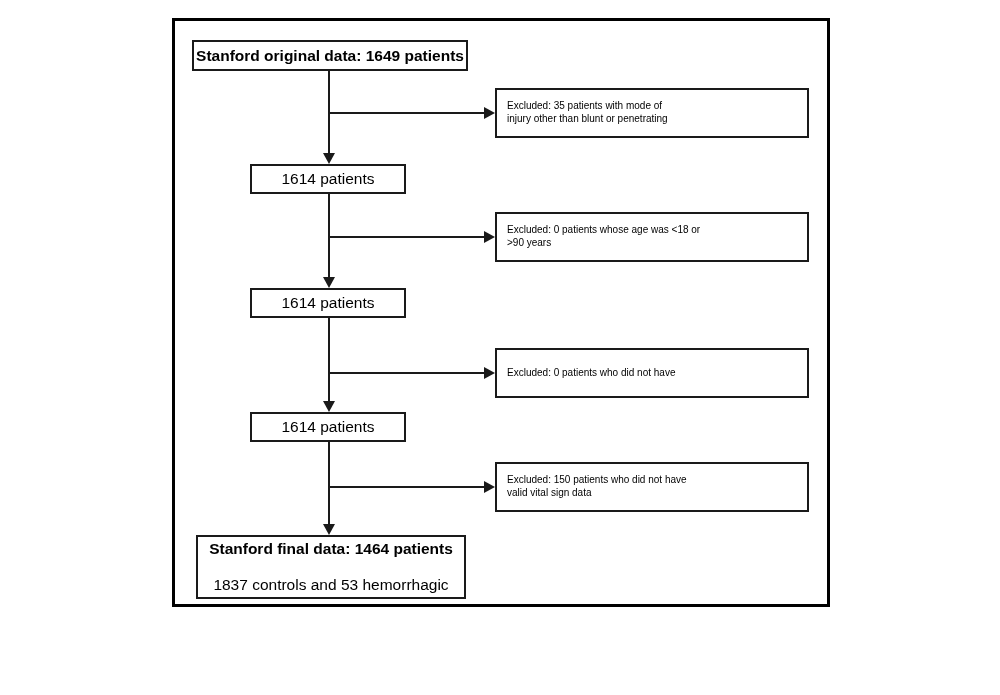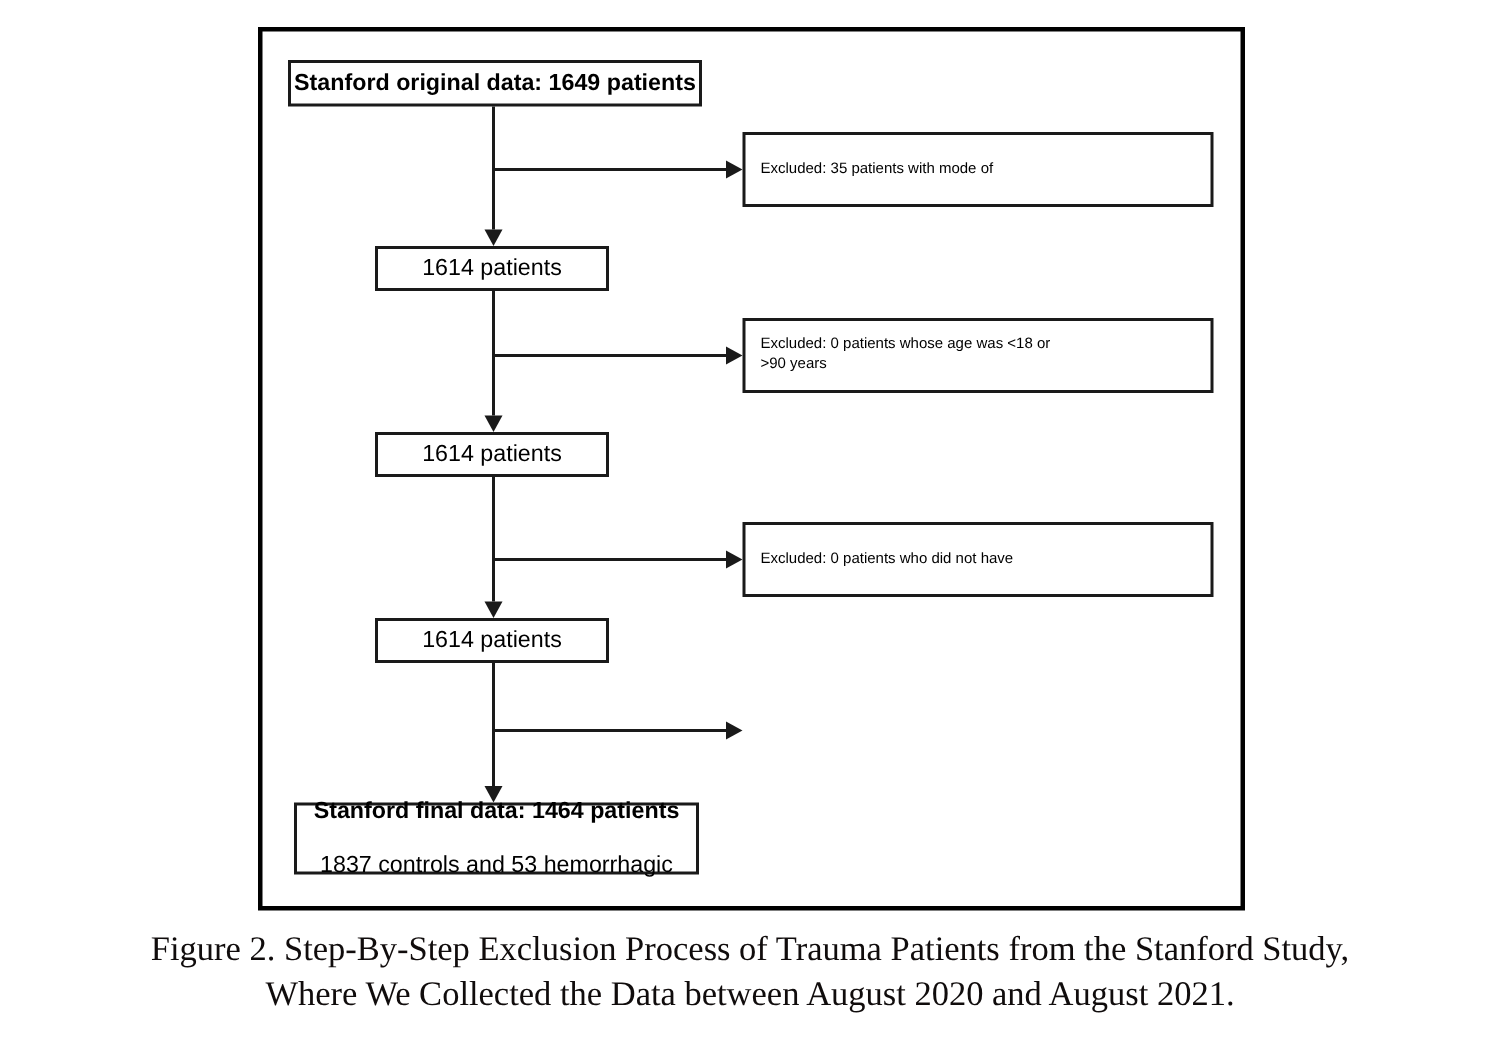--- a/index.html
+++ b/index.html
@@ -138,38 +138,43 @@
   </div>
 
   <div class="node node-main" style="left:250px; top:288px; width:156px; height:30px;">
     <span class="line">1614 patients</span>
   </div>
 
   <div class="node node-main" style="left:250px; top:412px; width:156px; height:30px;">
     <span class="line">1614 patients</span>
   </div>
 
-  <div class="node node-main" style="left:196px; top:535px; width:270px; height:48px;gap:16px;">
+  <div class="node node-main" style="left:196px; top:535px; width:270px; height:64px;gap:16px;">
     <span class="line line-strong">Stanford final data: 1464 patients</span>
     <span class="line">1837 controls and 53 hemorrhagic</span>
   </div>
 
   <div class="node node-exclude" style="left:495px; top:88px; width:314px; height:50px;">
     <span class="line">Excluded: 35 patients with mode of</span>
+    <span class="line">injury other than blunt or penetrating</span>
   </div>
 
   <div class="node node-exclude" style="left:495px; top:212px; width:314px; height:50px;">
     <span class="line">Excluded: 0 patients whose age was &lt;18 or</span>
     <span class="line">&gt;90 years</span>
   </div>
 
   <div class="node node-exclude" style="left:495px; top:348px; width:314px; height:50px;gap:19px;">
     <span class="line">Excluded: 0 patients who did not have</span>
   </div>
 
+  <div class="node node-exclude" style="left:495px; top:462px; width:314px; height:50px;">
+    <span class="line">Excluded: 150 patients who did not have</span>
+    <span class="line">valid vital sign data</span>
+  </div>
 
   <div class="vline" style="left:328px; top:71px; height:82px;"></div>
   <div class="arrow-down" style="left:323px; top:153px;"></div>
   <div class="hline" style="left:329px; top:112px; width:155px;"></div>
   <div class="arrow-right" style="left:484px; top:107px;"></div>
 
   <div class="vline" style="left:328px; top:194px; height:83px;"></div>
   <div class="arrow-down" style="left:323px; top:277px;"></div>
   <div class="hline" style="left:329px; top:236px; width:155px;"></div>
   <div class="arrow-right" style="left:484px; top:231px;"></div>
@@ -177,18 +182,14 @@
   <div class="vline" style="left:328px; top:318px; height:83px;"></div>
   <div class="arrow-down" style="left:323px; top:401px;"></div>
   <div class="hline" style="left:329px; top:372px; width:155px;"></div>
   <div class="arrow-right" style="left:484px; top:367px;"></div>
 
   <div class="vline" style="left:328px; top:442px; height:82px;"></div>
   <div class="arrow-down" style="left:323px; top:524px;"></div>
   <div class="hline" style="left:329px; top:486px; width:155px;"></div>
   <div class="arrow-right" style="left:484px; top:481px;"></div>
 
-  <div class="caption">
-    <span class="cap-line">Figure 2.  Step-By-Step Exclusion Process of Trauma Patients from the Stanford Study,</span>
-    <span class="cap-line">Where We Collected the Data between August 2020 and August 2021.</span>
-  </div>
 
 </div>
 
 </body></html>

